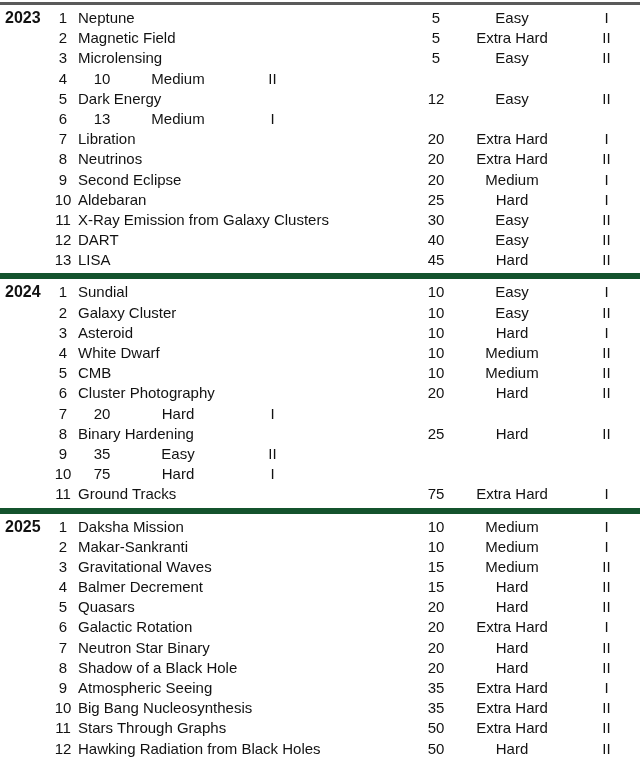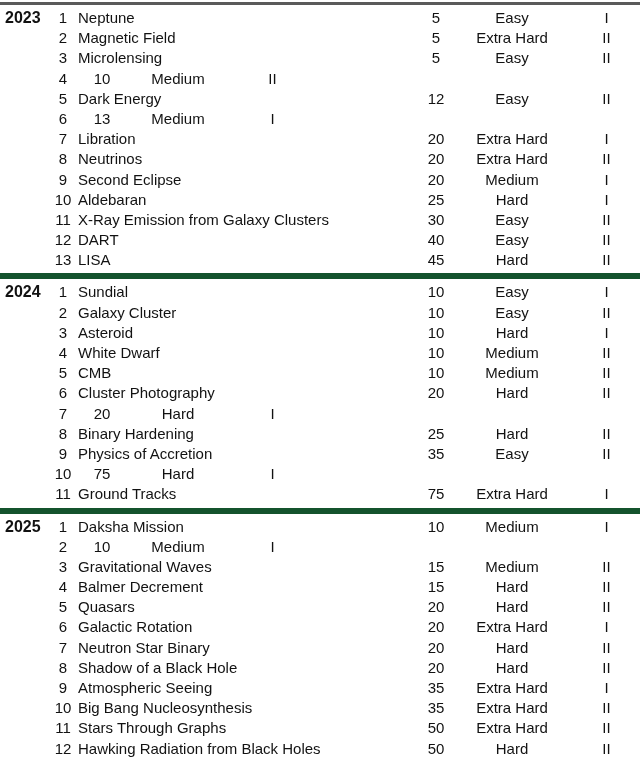--- a/index.html
+++ b/index.html
@@ -234,21 +234,20 @@
           <div class="cell year"></div>
           <div class="cell num">8</div>
           <div class="cell name">Binary Hardening</div>
           <div class="cell points">25</div>
           <div class="cell difficulty">Hard</div>
           <div class="cell group">II</div>
         </div>
         <div class="row">
           <div class="cell year"></div>
           <div class="cell num">9</div>
-          <div class="cell name">Physics of Accretion</div>
           <div class="cell points">35</div>
           <div class="cell difficulty">Easy</div>
           <div class="cell group">II</div>
         </div>
         <div class="row">
           <div class="cell year"></div>
           <div class="cell num">10</div>
           <div class="cell points">75</div>
           <div class="cell difficulty">Hard</div>
           <div class="cell group">I</div>
@@ -267,20 +266,21 @@
           <div class="cell year">2025</div>
           <div class="cell num">1</div>
           <div class="cell name">Daksha Mission</div>
           <div class="cell points">10</div>
           <div class="cell difficulty">Medium</div>
           <div class="cell group">I</div>
         </div>
         <div class="row">
           <div class="cell year"></div>
           <div class="cell num">2</div>
+          <div class="cell name">Makar-Sankranti</div>
           <div class="cell points">10</div>
           <div class="cell difficulty">Medium</div>
           <div class="cell group">I</div>
         </div>
         <div class="row">
           <div class="cell year"></div>
           <div class="cell num">3</div>
           <div class="cell name">Gravitational Waves</div>
           <div class="cell points">15</div>
           <div class="cell difficulty">Medium</div>

